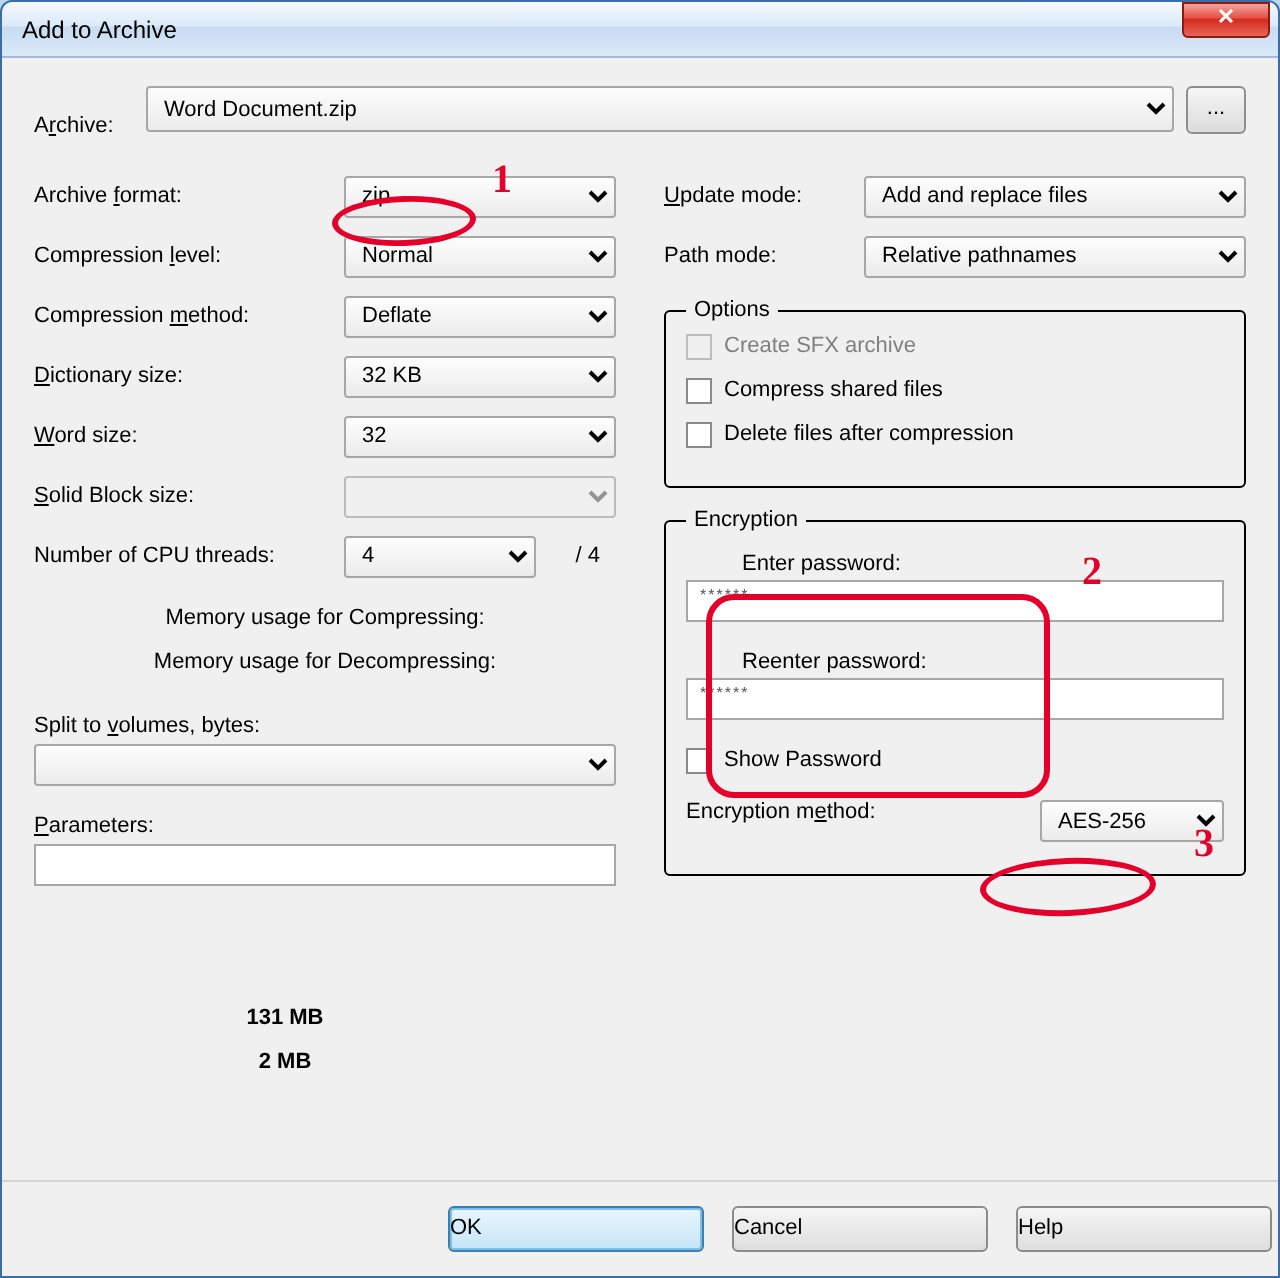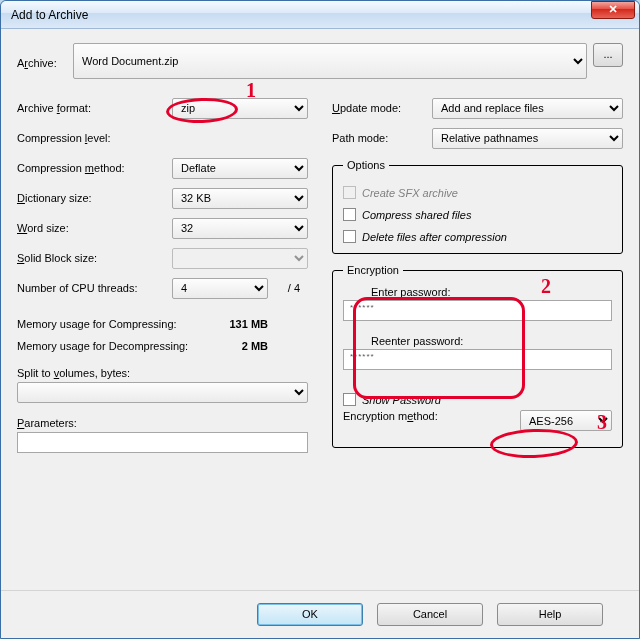--- a/index.html
+++ b/index.html
@@ -86,34 +86,34 @@
     cursor: pointer;
     font-size: 11px;
     line-height: 20px;
   }
   .columns { display:flex; gap: 24px; margin-top: 14px;}
   .col { flex:1; min-width:0;}
   .left-row { display:flex; align-items:center; height: 30px; }
   .left-row .lbl { flex: 0 0 155px;}
   .left-row select { width: 148px; }
   .left-row .trail { width: 34px; text-align: right; padding-right: 2px;}
-  .mem-row { display:flex; height:22px; align-items:center;}
+  .mem-row { display:flex; height:22px; align-items:center;flex-direction:column;}
   .mem-row .ml { flex: 0 0 200px;}
   .mem-row .mv { flex:1; text-align:right; padding-right:40px;font-weight:bold;}
   .right-row { display:flex; align-items:center; height: 30px;}
   .right-row .rlbl { flex: 0 0 100px;}
   .right-row select { flex:1;}
   fieldset {
     border: 1px solid #000000;
     border-radius: 3px;
     margin: 6px 0 10px 0;
     padding: 6px 10px 10px 10px;
   }
   fieldset legend { padding: 0 4px; color:#000;}
-  .chk-row { display:flex; align-items:flex-end; height:22px; gap:6px;font-style:italic;}
+  .chk-row { display:flex; align-items:flex-start; height:22px; gap:6px;}
   .chk {
     width:13px; height:13px;
     border:1px solid #8a8a8a;
     background: #fff;
   }
   .chk.disabled { background:#f0f0f0; border-color:#bdbdbd;}
   .chk-lbl.disabled { color:#808080;}
   .enc-lbl { margin-top:4px; margin-bottom:2px; display:block;padding-left:28px;}
   .enc-input {
     width: 100%;
@@ -141,25 +141,24 @@
     height:48px;
     border-top: 1px solid #d4d4d4;
     background: #f0f0f0;
     display:flex;
     justify-content:center;
     align-items:center;
     gap: 14px;
     padding-left: 220px;
   }
   .btn {
-    width: 106px; height:23px;
+    width: 128px; height:23px;
     border:1px solid #8b8b8b;
     border-radius:3px;
     background: linear-gradient(to bottom,#f5f5f5,#dedede);
-    text-align:center;
     line-height:21px;
     cursor:pointer;
     font-size: 11px;
   }
   .btn.primary {
     border: 1px solid #3c7fb1;
     box-shadow: inset 0 0 0 1px #7cc0e8;
     background: linear-gradient(to bottom,#eaf6fd,#c4e5f6);
   }
   
@@ -192,37 +191,38 @@
   </div>
 
   <div class="body">
 
     <div class="path-line">
       <div class="path-left">
         <span>A</span><span class="und">r</span><span>chive:</span>
       </div>
       <div class="path-right">
         <div class="archive-row">
-          <select class="combo" style="flex:1;height:36px">
+          <select class="combo" style="flex:1;height:23px">
             <option>Word Document.zip</option>
           </select>
           <div class="dots-btn">...</div>
         </div>
       </div>
     </div>
 
     <div class="columns">
 
       <div class="col">
         <div class="left-row">
           <div class="lbl"><span>Archive </span><span class="und">f</span><span>ormat:</span></div>
           <select class="combo"><option>zip</option></select>
         </div>
         <div class="left-row">
           <div class="lbl"><span>Compression </span><span class="und">l</span><span>evel:</span></div>
+          <select class="combo"><option>Normal</option></select>
         </div>
         <div class="left-row">
           <div class="lbl"><span>Compression </span><span class="und">m</span><span>ethod:</span></div>
           <select class="combo"><option>Deflate</option></select>
         </div>
         <div class="left-row">
           <div class="lbl"><span class="und">D</span><span>ictionary size:</span></div>
           <select class="combo"><option>32 KB</option></select>
         </div>
         <div class="left-row">

